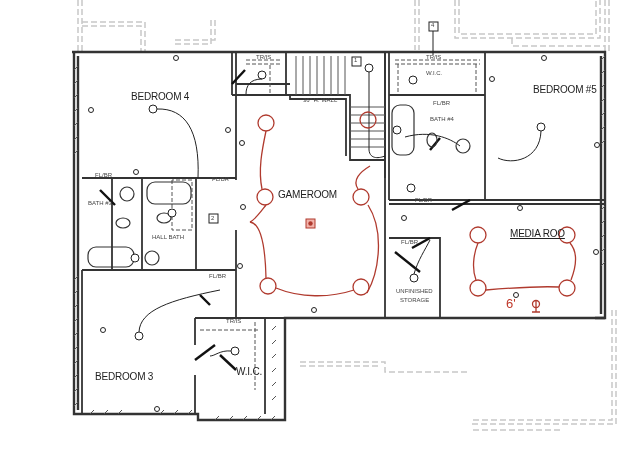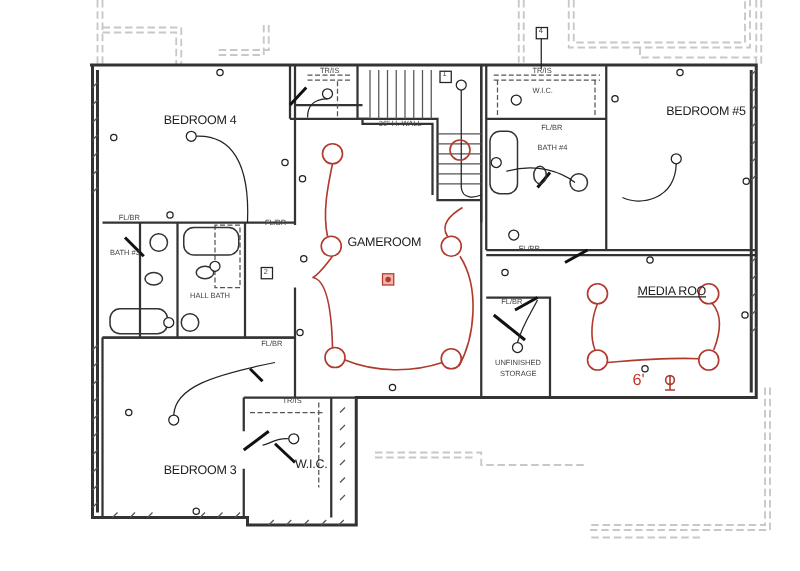--- a/index.html
+++ b/index.html
@@ -189,21 +189,21 @@
     <rect x="429" y="22" width="9" height="9"></rect>
     <rect x="209" y="214" width="9" height="9"></rect>
     <path d="M433 31 V55" fill="none"></path>
   </g>
 </svg>
 
 <span class="lbl room-lbl" style="left:131px;top:91px;">BEDROOM 4</span>
 <span class="lbl room-lbl" style="left:278px;top:189px;">GAMEROOM</span>
 <span class="lbl room-lbl" style="left:533px;top:84px;">BEDROOM #5</span>
 <span class="lbl room-lbl" style="left:510px;top:228px;text-decoration:underline;">MEDIA ROO</span>
-<span class="lbl room-lbl" style="left:95px;top:371px;margin-left:36px;">BEDROOM 3</span>
+<span class="lbl room-lbl" style="left:95px;top:371px;">BEDROOM 3</span>
 <span class="lbl room-lbl" style="left:236px;top:366px;">W.I.C.</span>
 <span class="lbl small-lbl" style="left:426px;top:70px;">W.I.C.</span>
 <span class="lbl small-lbl" style="left:88px;top:200px;">BATH #3</span>
 <span class="lbl small-lbl" style="left:152px;top:234px;">HALL BATH</span>
 <span class="lbl small-lbl" style="left:430px;top:116px;">BATH #4</span>
 <span class="lbl small-lbl" style="left:396px;top:288px;">UNFINISHED</span>
 <span class="lbl small-lbl" style="left:400px;top:297px;">STORAGE</span>
 
 <span class="lbl small-lbl" style="left:303px;top:97px;">36" H. WALL</span>
 <span class="lbl small-lbl" style="left:95px;top:172px;">FL/BR</span>

